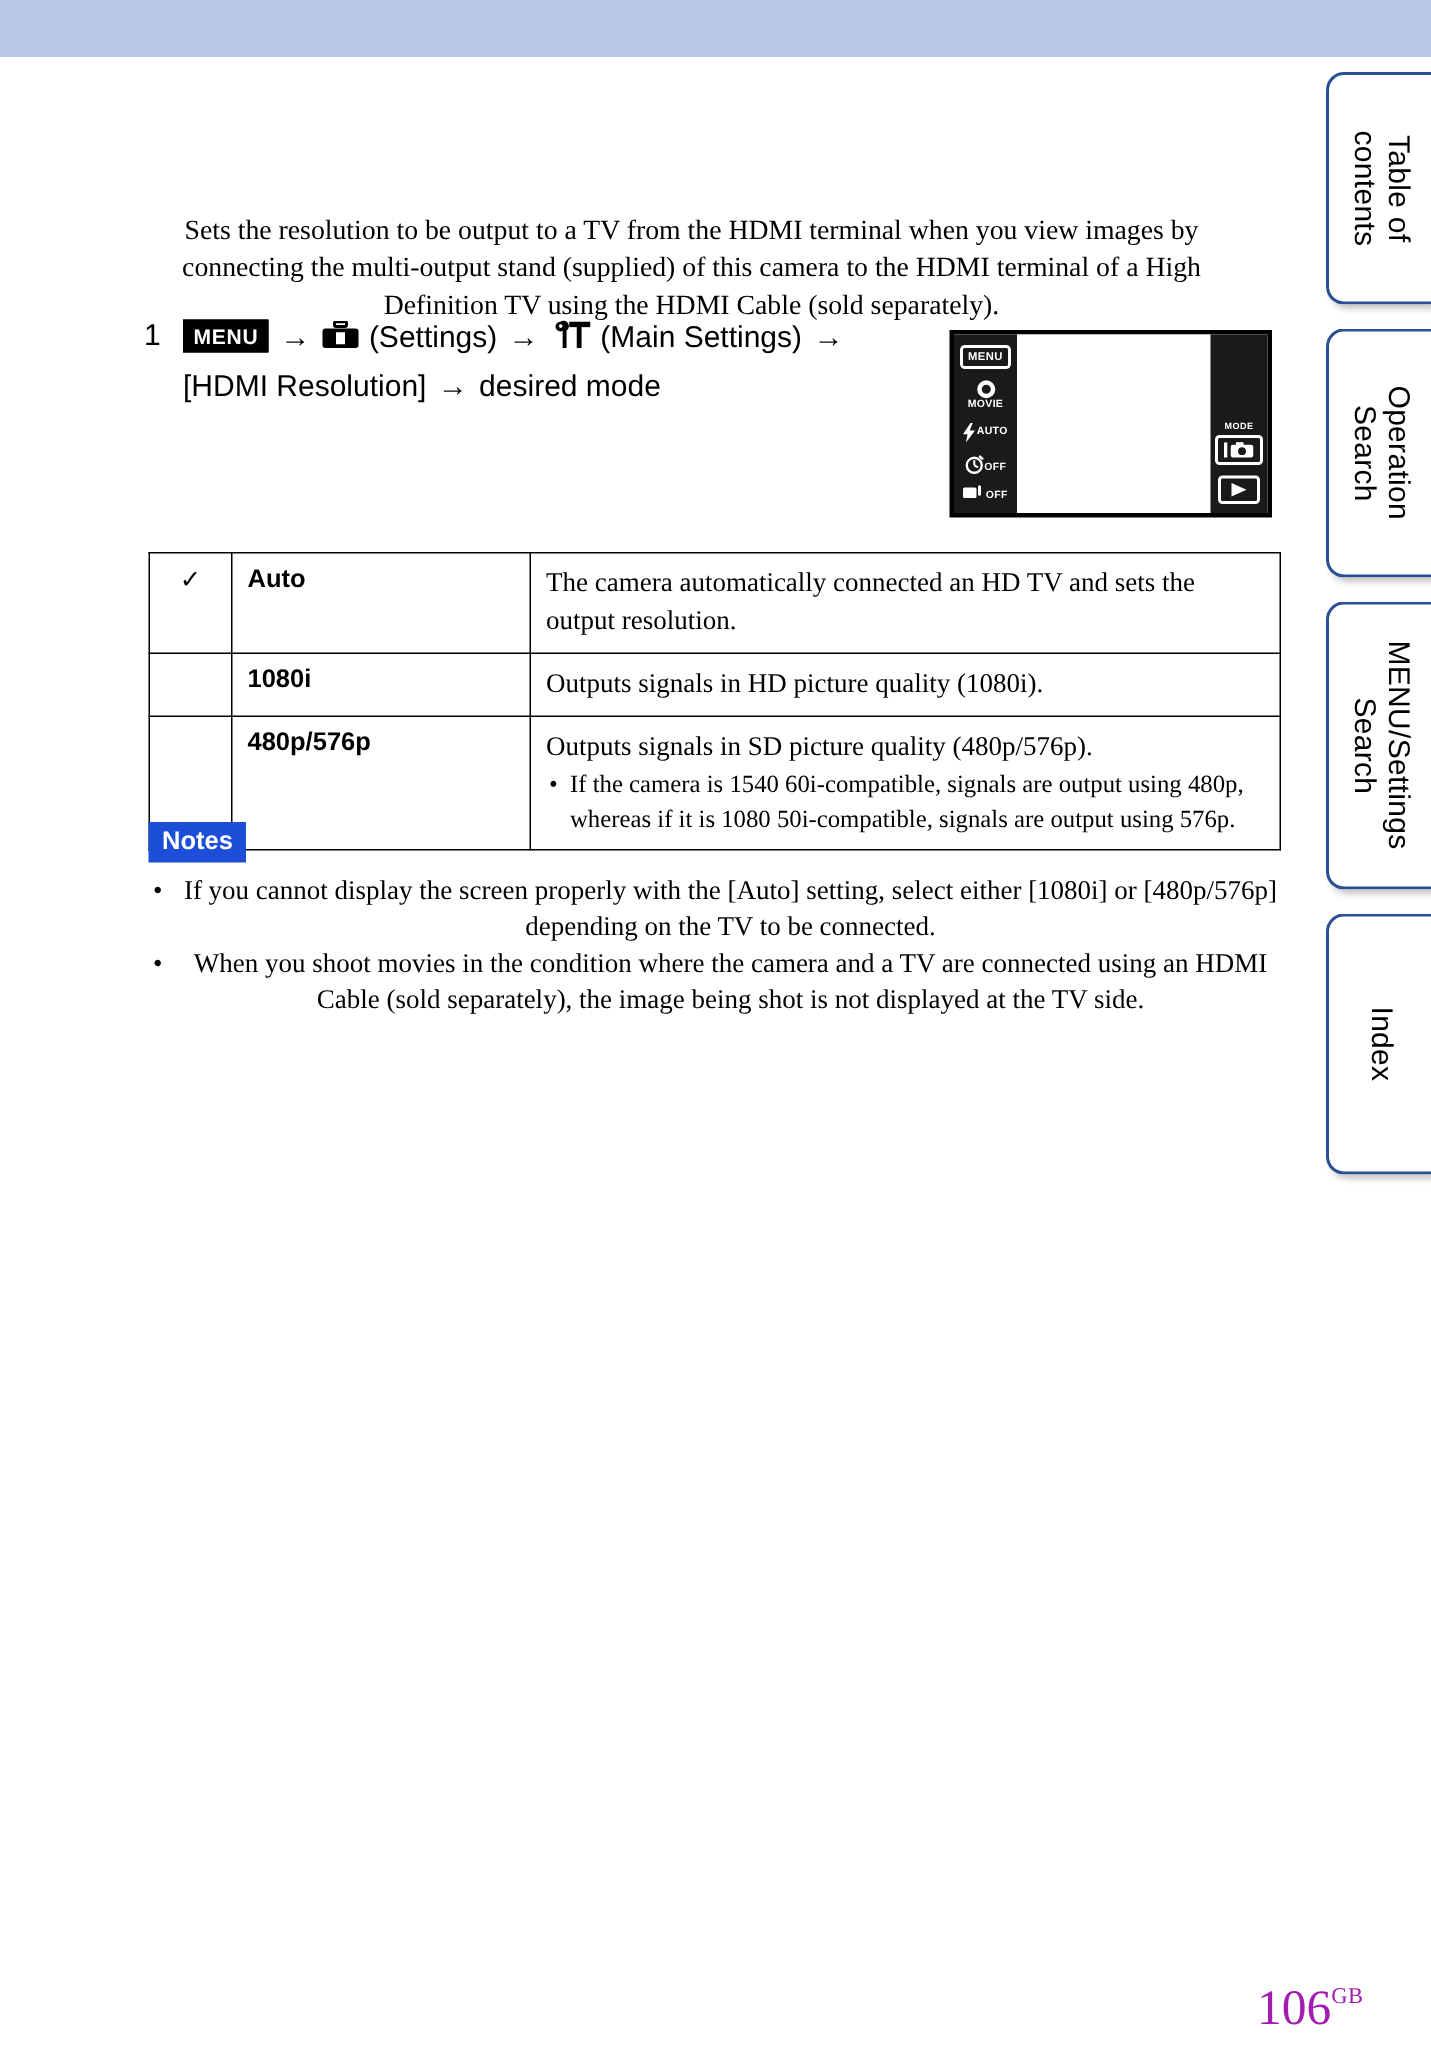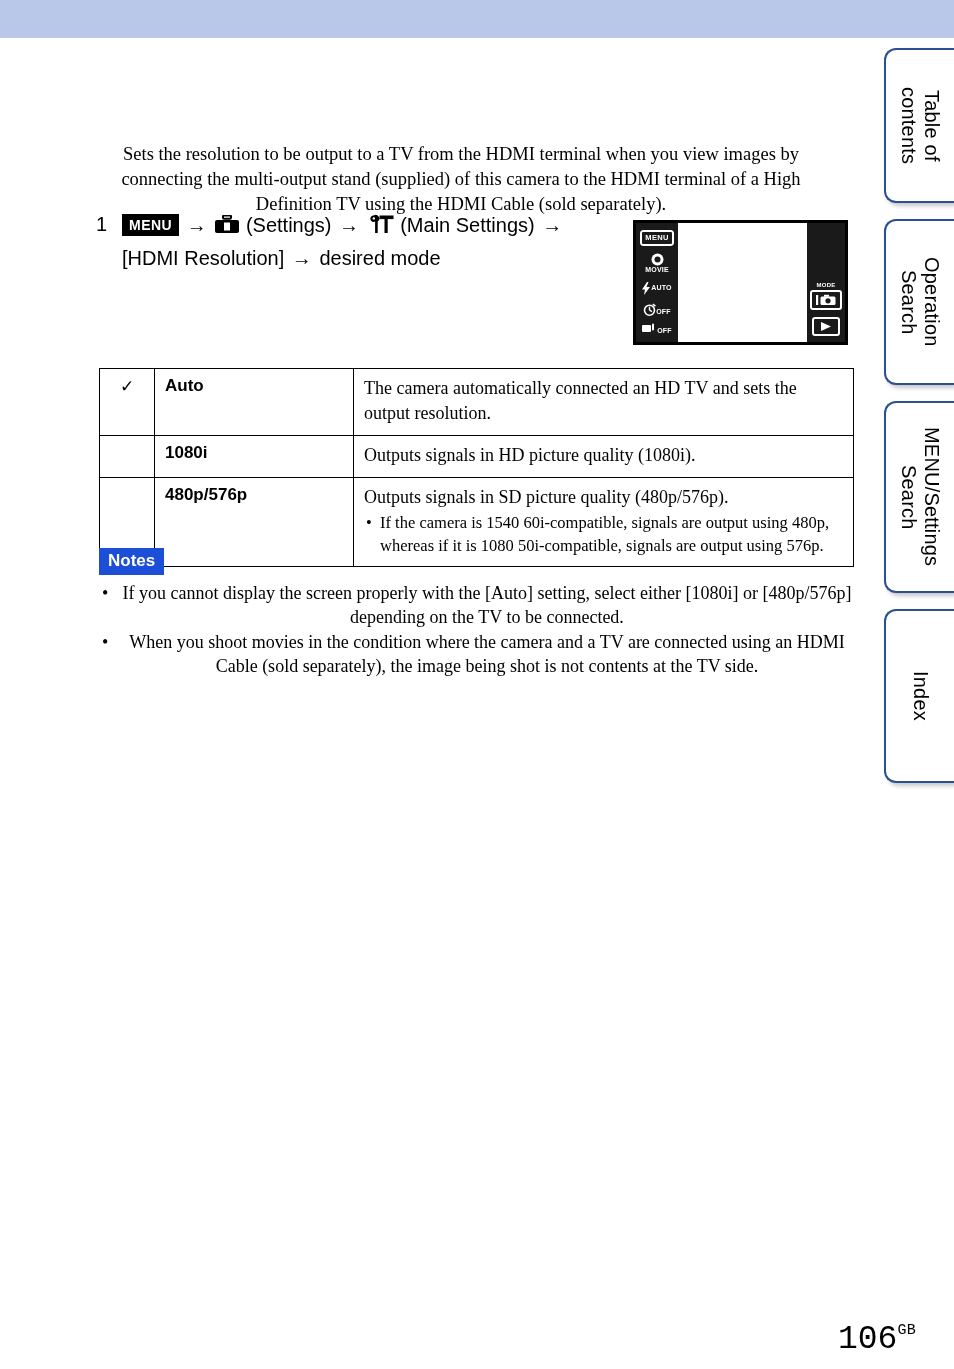--- a/index.html
+++ b/index.html
@@ -321,23 +321,23 @@
   .tab-toc     { height: 155px; }
   .tab-op      { height: 166px; }
   .tab-menu    { height: 192px; }
   .tab-index   { height: 174px; }
 
   
   .page-number {
     position: absolute;
     left: 838px;
     top: 1283px;
-    font-family: Liberation Mono, monospace;
+    font-family: Liberation Serif, serif;
     font-size: 33px;
-    color: #000000;
+    color: #a21caf;
   }
   .page-number sup {
     font-size: 15px;
     vertical-align: 14px;
     letter-spacing: 0.3px;
   }
 </style>
 </head>
 <body>
 
@@ -460,21 +460,21 @@
             <li>If the camera is 1540 60i-compatible, signals are output using 480p, whereas if it is 1080 50i-compatible, signals are output using 576p.</li>
           </ul>
         </td>
       </tr>
     </tbody>
   </table>
 
   <div class="notes-badge">Notes</div>
   <ul class="notes-list">
     <li>If you cannot display the screen properly with the [Auto] setting, select either [1080i] or [480p/576p] depending on the TV to be connected.</li>
-    <li>When you shoot movies in the condition where the camera and a TV are connected using an HDMI Cable (sold separately), the image being shot is not contents at the TV side.</li>
+    <li>When you shoot movies in the condition where the camera and a TV are connected using an HDMI Cable (sold separately), the image being shot is not displayed at the TV side.</li>
   </ul>
 
   <div class="page-number">
     <span>106</span><sup>GB</sup>
   </div>
 
 </div>
 
 <div class="tabs">
   <div class="tab tab-toc">

